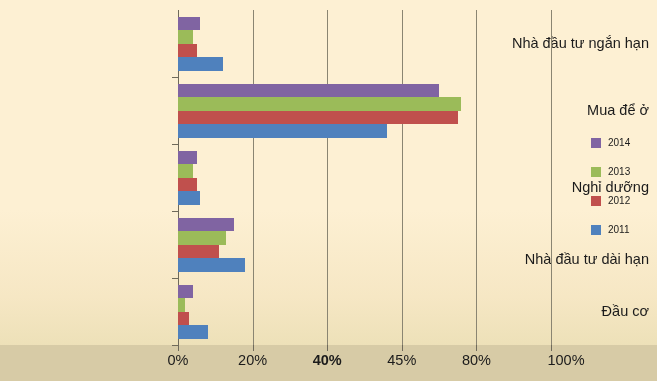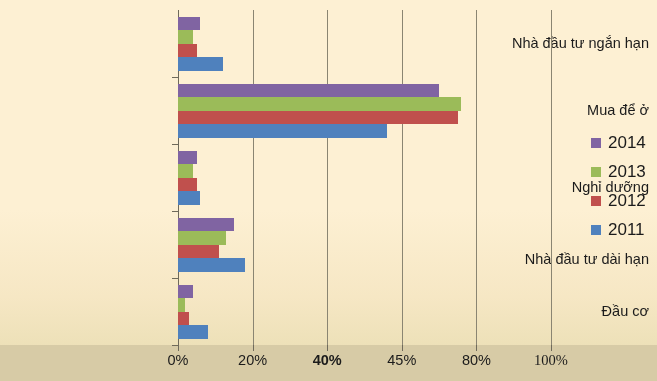--- a/index.html
+++ b/index.html
@@ -117,21 +117,21 @@
     align-items: center;
     height: 29px;
   }
   .legend-swatch {
     width: 10px;
     height: 10px;
     margin-right: 7px;
     flex: 0 0 auto;
   }
   .legend-text {
-    font-size: 17px;
+    font-size: 10px;
     color: #1b1b1b;
     line-height: 1;
   }
 </style>
 </head>
 <body>
 
 <div id="chart-root">
 
   <div class="axis-strip"></div>
@@ -189,21 +189,21 @@
         <div class="bar" title="2011: 8%" style="top: 315px; height: 13.5px; width: 29.84px; background: rgb(79, 129, 189); position: absolute;"></div>
       </div>
   </div>
 
   <div id="x-labels">
       <div class="x-label" style="left: 178px;">0%</div>
       <div class="x-label" style="left: 252.6px;">20%</div>
       <div class="x-label" style="left: 327.2px; font-weight: bold;">40%</div>
       <div class="x-label" style="left: 401.8px;">45%</div>
       <div class="x-label" style="left: 476.4px;">80%</div>
-      <div class="x-label" style="left: 551px; font-family: Liberation Serif, serif;">100%</div>
+      <div class="x-label" style="left: 566px;">100%</div>
     </div>
 
   <div class="legend" id="legend">
       <div class="legend-item">
         <span class="legend-swatch" style="background: rgb(128, 100, 162);"></span>
         <span class="legend-text">2014</span>
       </div>
       <div class="legend-item">
         <span class="legend-swatch" style="background: rgb(155, 187, 89);"></span>
         <span class="legend-text">2013</span>

